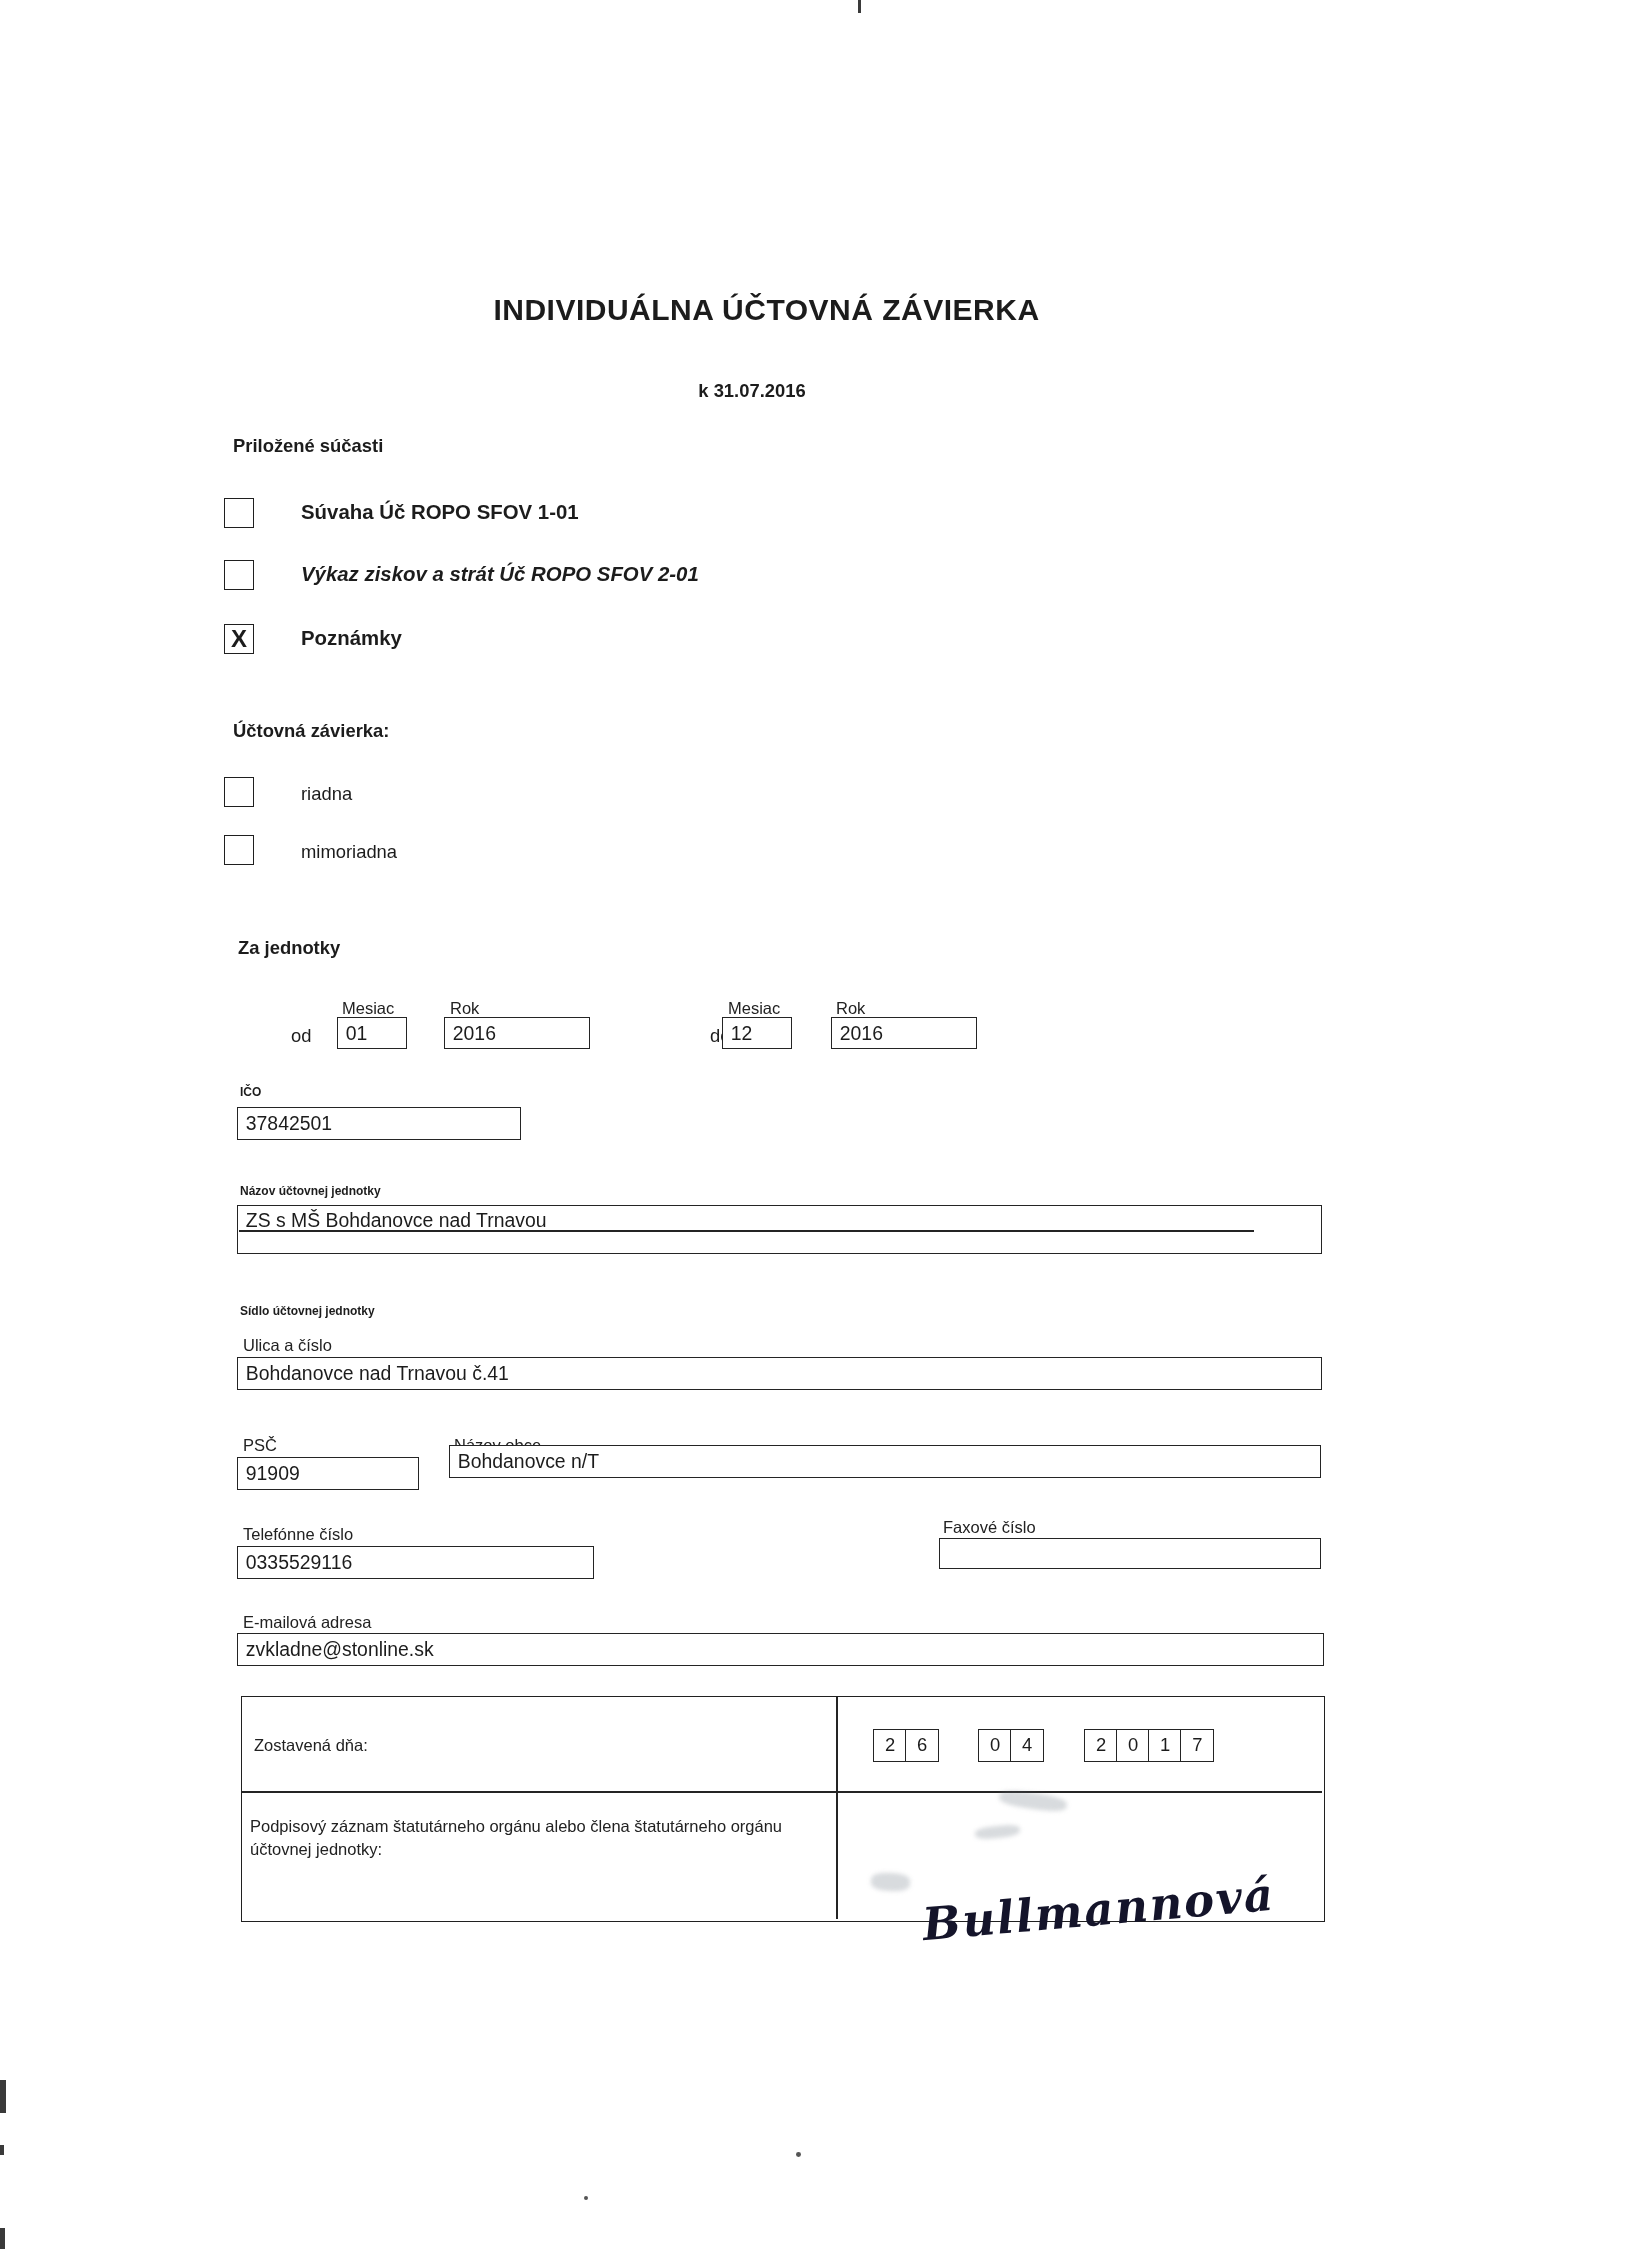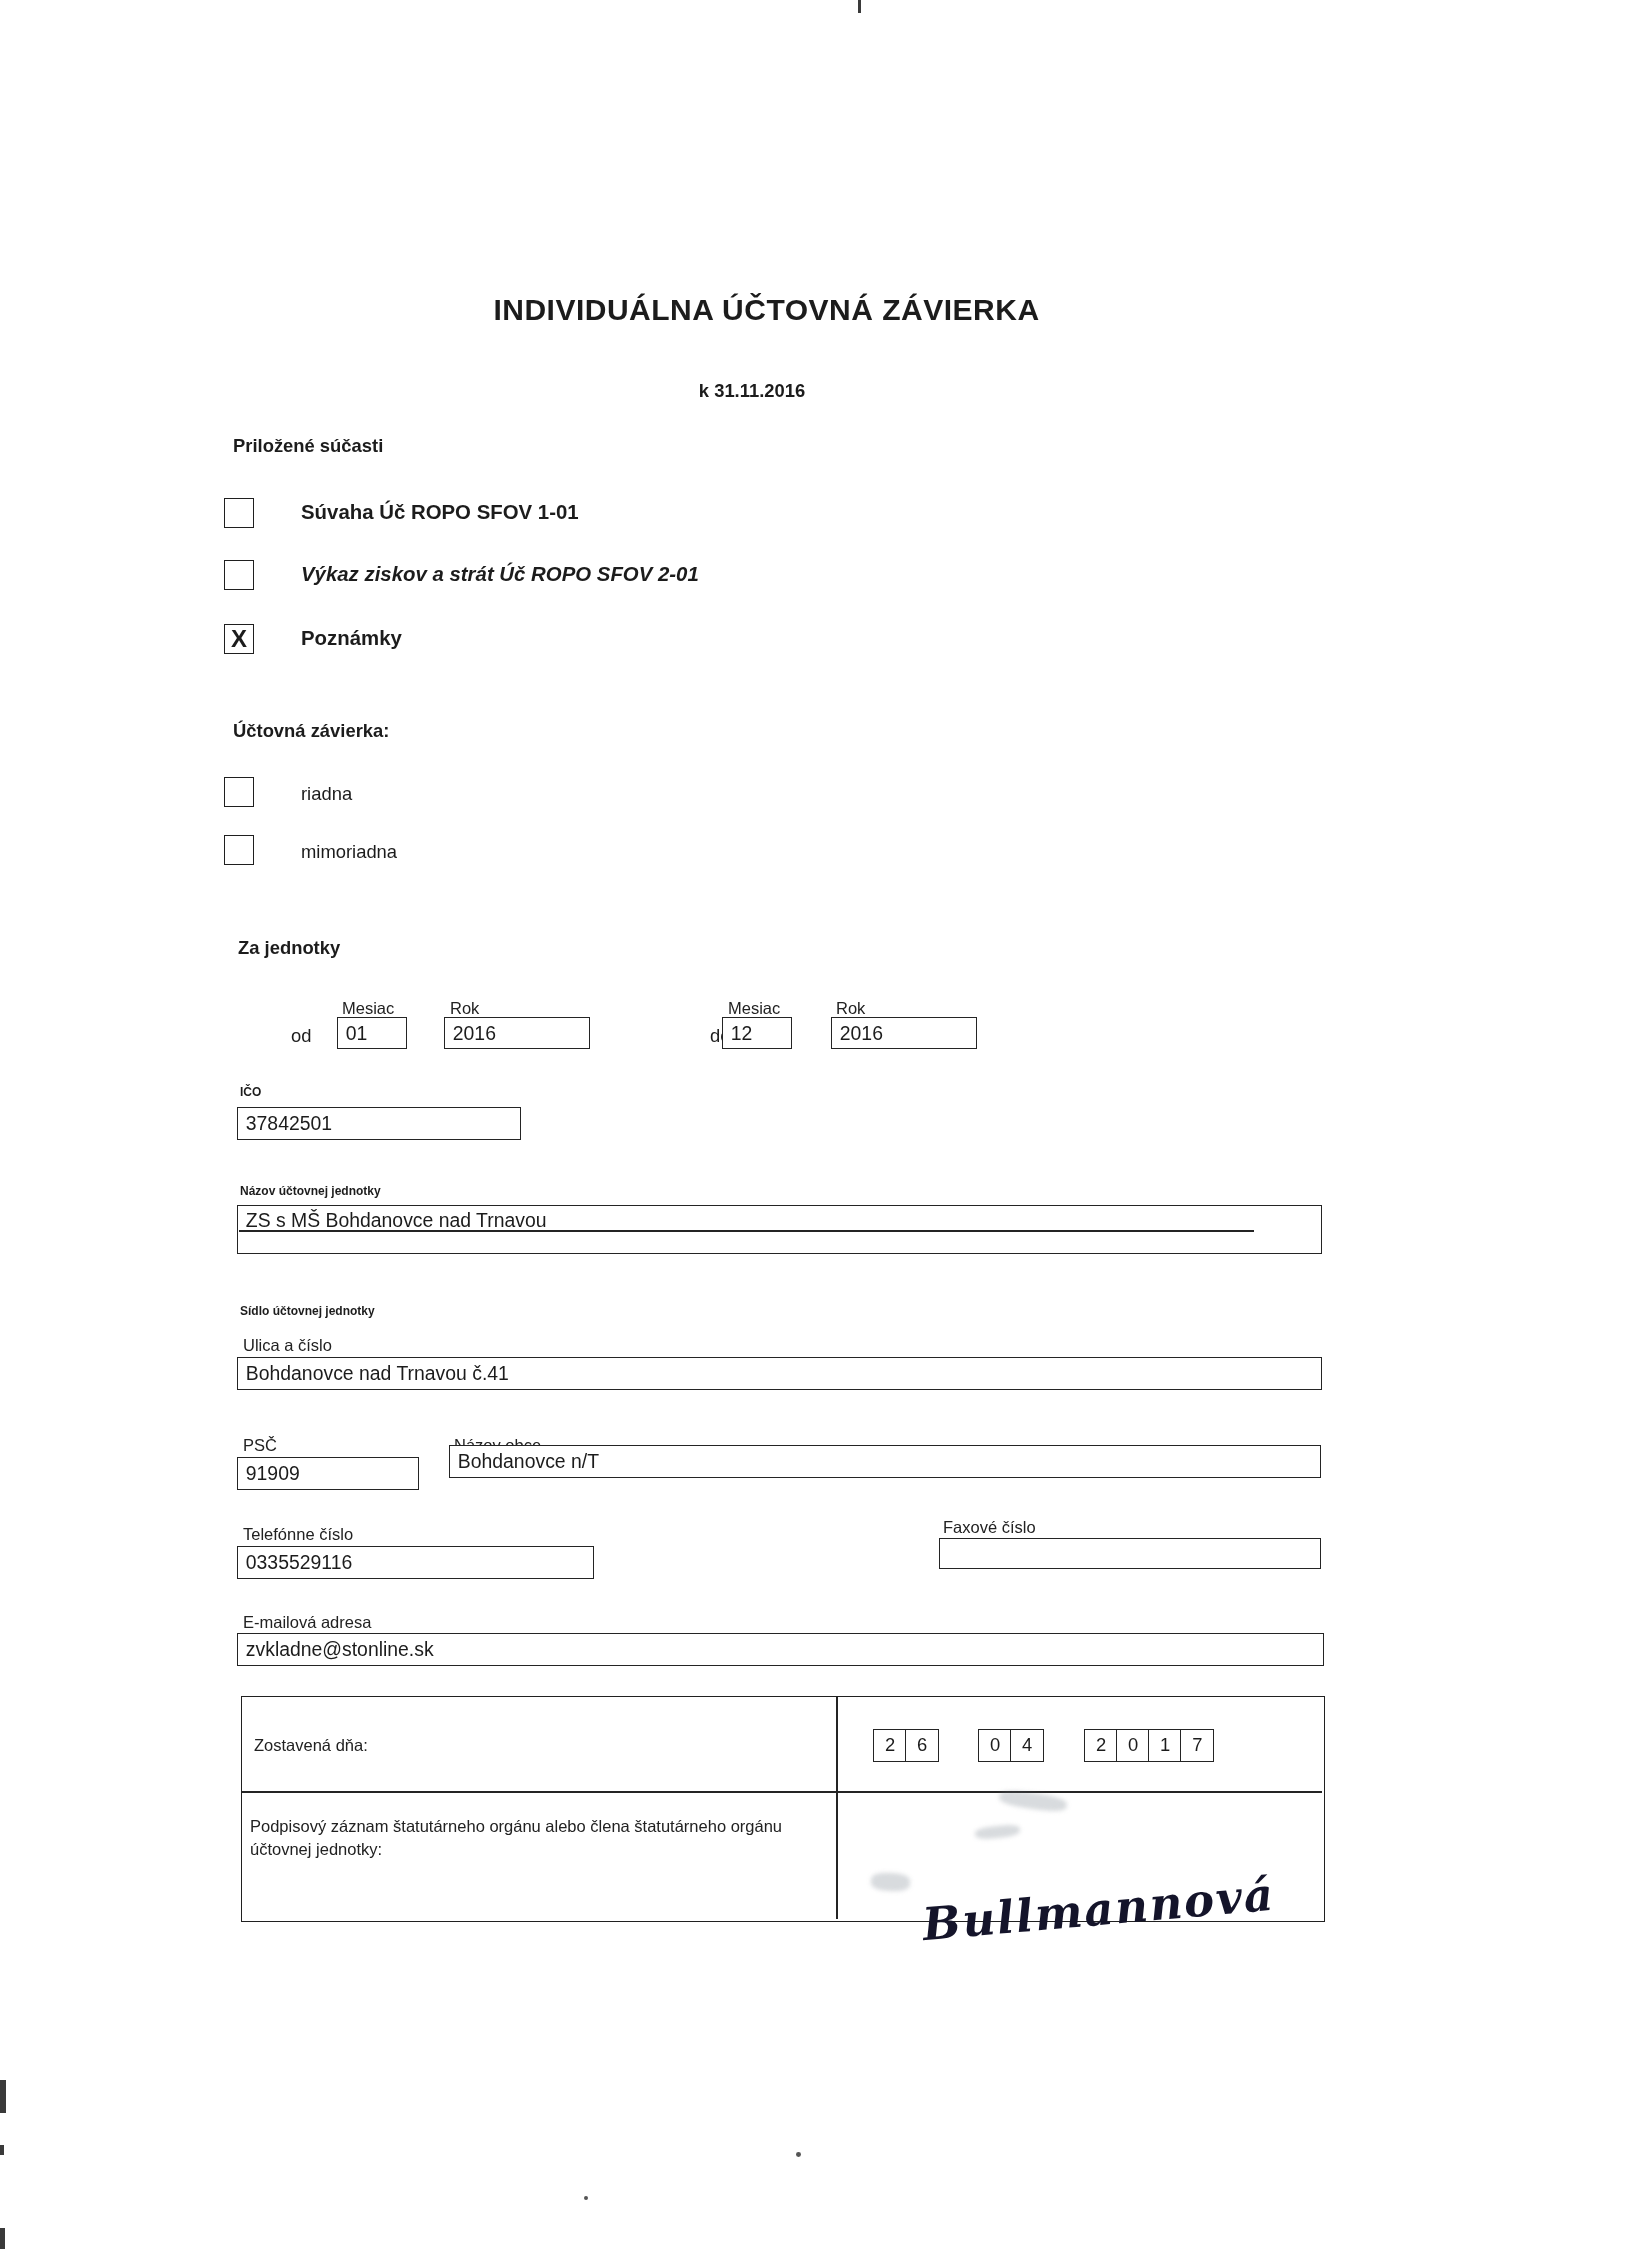--- a/index.html
+++ b/index.html
@@ -45,21 +45,21 @@
 
   <div class="artifact" style="left:858px;top:0;width:2.9px;height:12.6px;"></div>
   <div class="artifact" style="left:1636px;top:1568px;width:13.6px;height:2.9px;"></div>
   <div class="artifact" style="left:0;top:2080px;width:5.8px;height:33px;"></div>
   <div class="artifact" style="left:0;top:2145px;width:3.9px;height:9.7px;"></div>
   <div class="artifact" style="left:0;top:2228px;width:4.9px;height:21.3px;"></div>
   <div class="dot" style="left:796px;top:2152px;width:4.9px;height:4.9px;"></div>
   <div class="dot" style="left:584px;top:2196px;width:3.9px;height:3.9px;"></div>
 
   <h1 class="title">INDIVIDUÁLNA ÚČTOVNÁ ZÁVIERKA</h1>
-  <div class="subtitle">k 31.11.2016</div>
+  <div class="subtitle">k 31.07.2016</div>
 
   <div class="sec-label" style="left:233px;top:435px;">Priložené súčasti</div>
 
   <div class="checkbox" style="left:224px;top:498px;">
     <span class="mark"></span>
   </div>
   <div class="cb-label" style="left:301px;top:501px;">Súvaha Úč ROPO SFOV 1-01</div>
 
   <div class="checkbox" style="left:224px;top:560px;">
     <span class="mark"></span>

